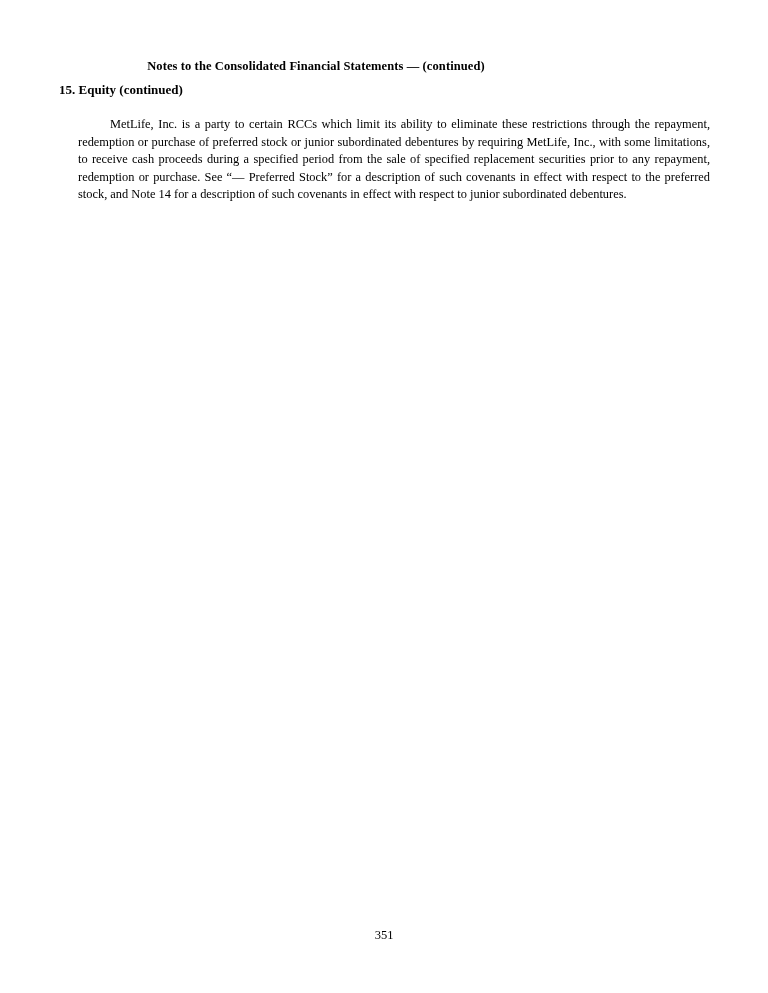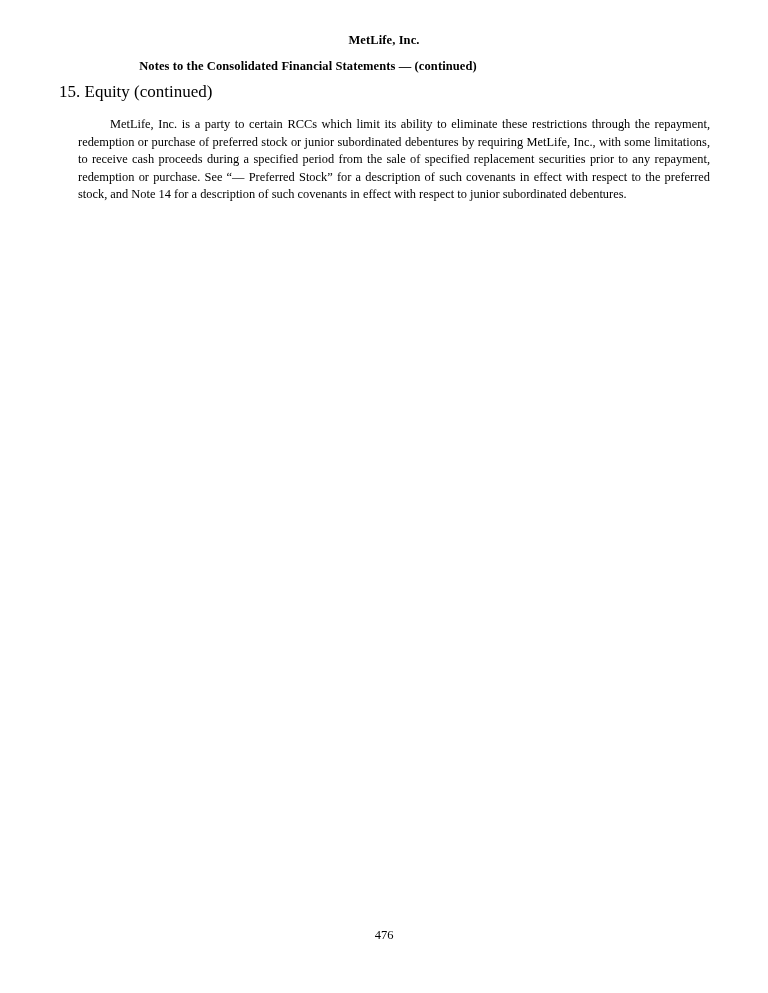--- a/index.html
+++ b/index.html
@@ -26,33 +26,33 @@
     left: 0;
     width: 768px;
     text-align: center;
     font-size: 12.5px;
     font-weight: bold;
     letter-spacing: 0.1px;
   }
   .doc-subtitle {
     position: absolute;
     top: 59px;
-    left: 0;
+    left: 8px;
     width: 616px;
     text-align: center;
     font-size: 12.5px;
     font-weight: bold;
     letter-spacing: 0.1px;
   }
   .section-heading {
     position: absolute;
     top: 82px;
     left: 59px;
-    font-size: 17px;
-    font-weight: normal;
+    font-size: 13px;
+    font-weight: bold;
   }
   .body-block {
     position: absolute;
     top: 116px;
     left: 78px;
     width: 632px;
     font-size: 12.4px;
     line-height: 17.6px;
     text-align: justify;
     text-justify: inter-word;
@@ -68,25 +68,24 @@
     width: 768px;
     text-align: center;
     font-size: 12.5px;
   }
 </style>
 </head>
 <body>
 
 <div class="page">
 
-  <div class="doc-title">MetLife, Inc.</div>
 
   <div class="doc-subtitle">Notes to the Consolidated Financial Statements — (continued)</div>
 
   <div class="section-heading">15. Equity (continued)</div>
 
   <div class="body-block">
     <span class="indent"></span><span>MetLife, Inc. is a party to certain RCCs which limit its ability to eliminate these restrictions through the repayment, redemption or purchase of preferred stock or junior subordinated debentures by requiring MetLife, Inc., with some limitations, to receive cash proceeds during a specified period from the sale of specified replacement securities prior to any repayment, redemption or purchase. See “— Preferred Stock” for a description of such covenants in effect with respect to the preferred stock, and Note 14 for a description of such covenants in effect with respect to junior subordinated debentures.</span>
   </div>
 
-  <div class="page-number">476</div>
+  <div class="page-number">351</div>
 
 </div>
 
 </body></html>

